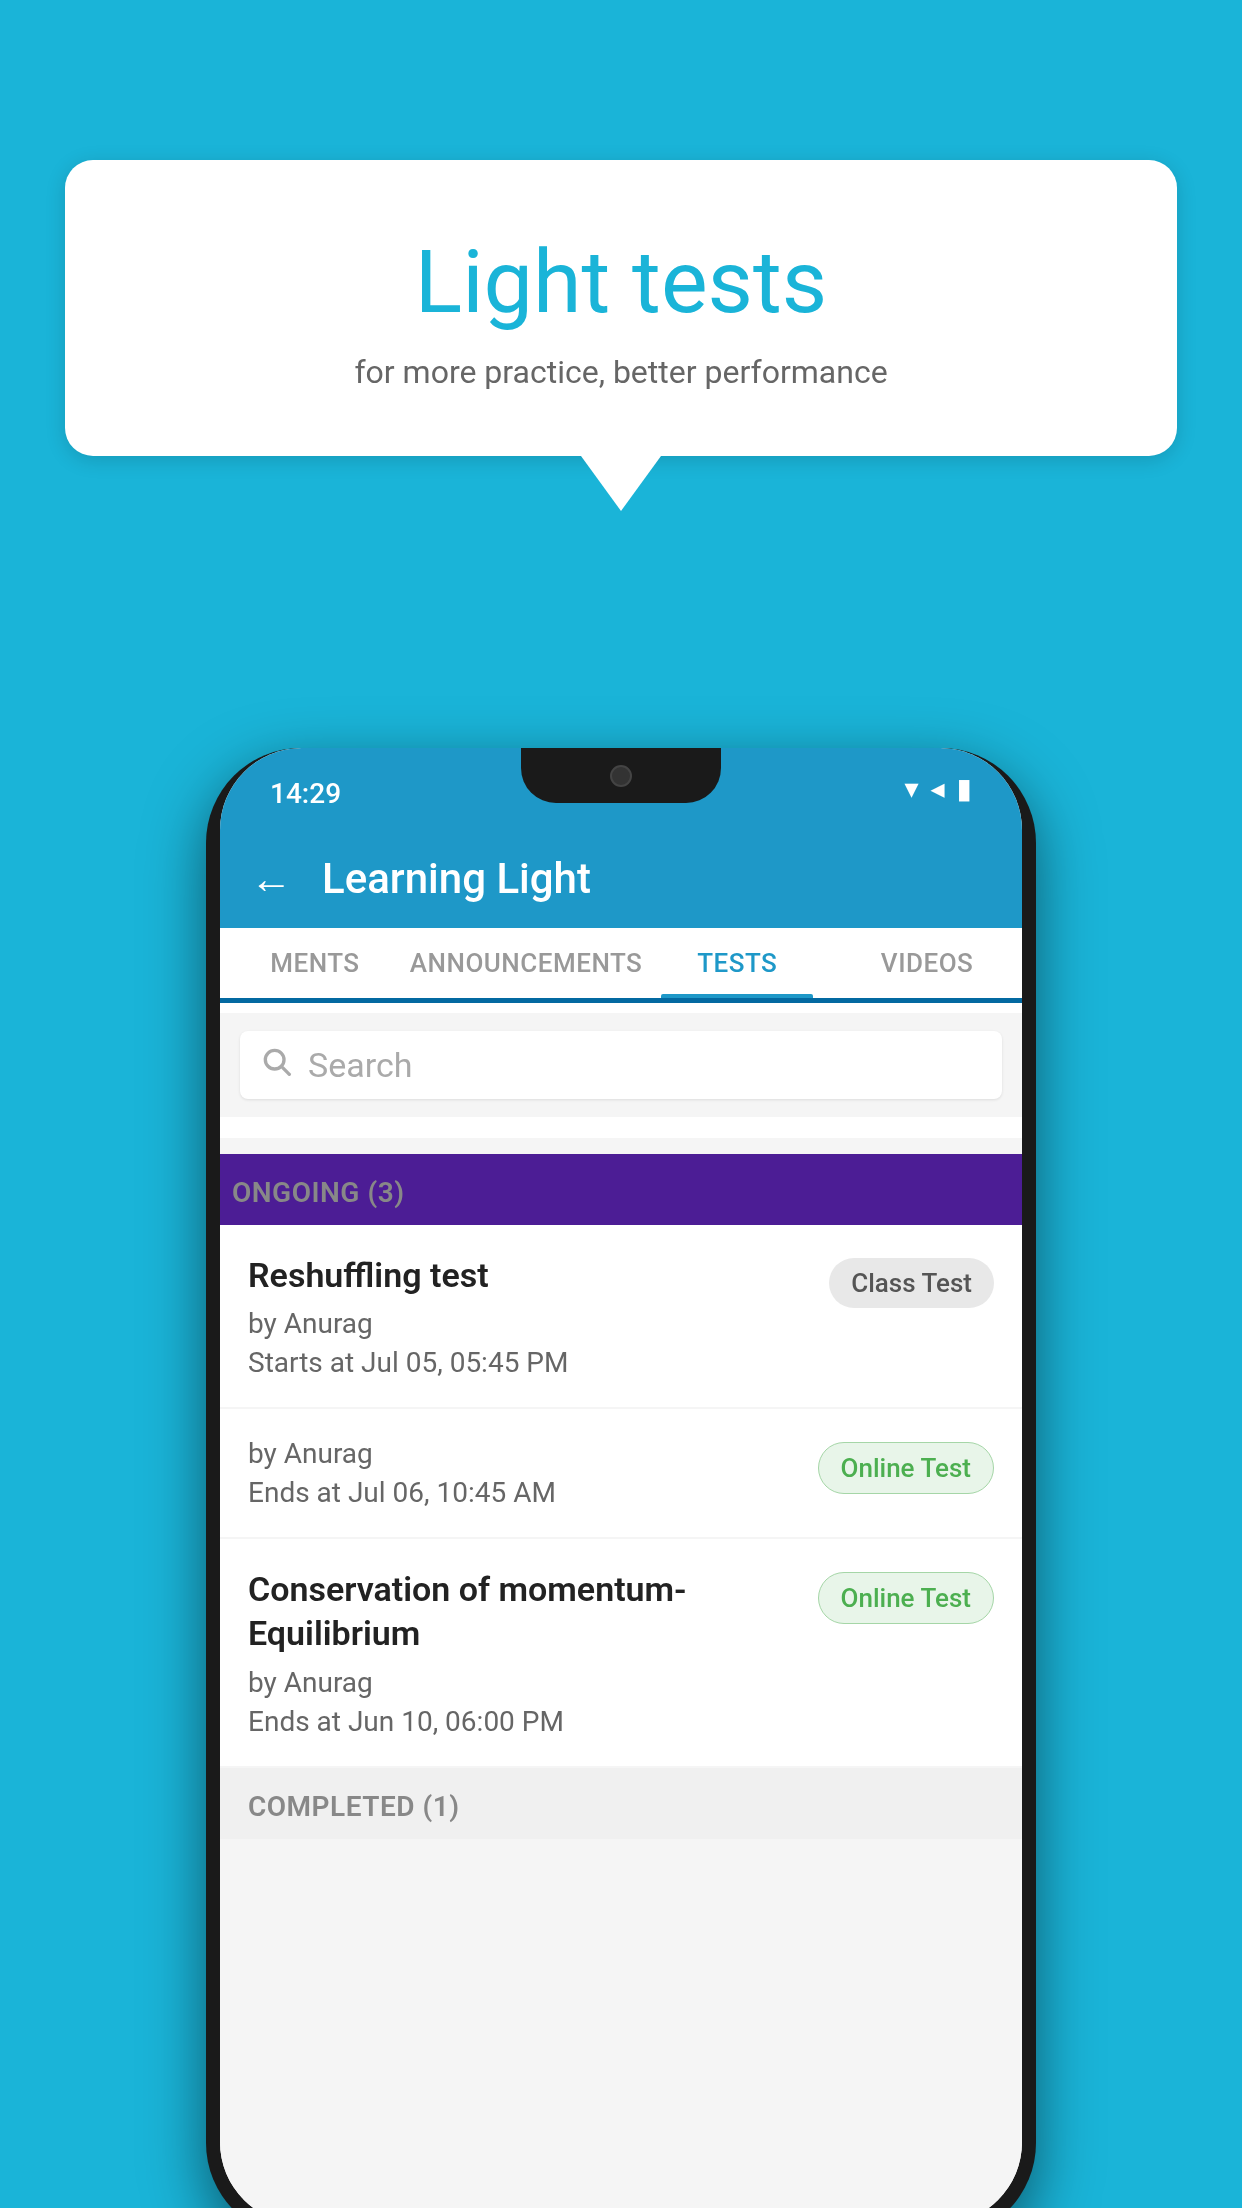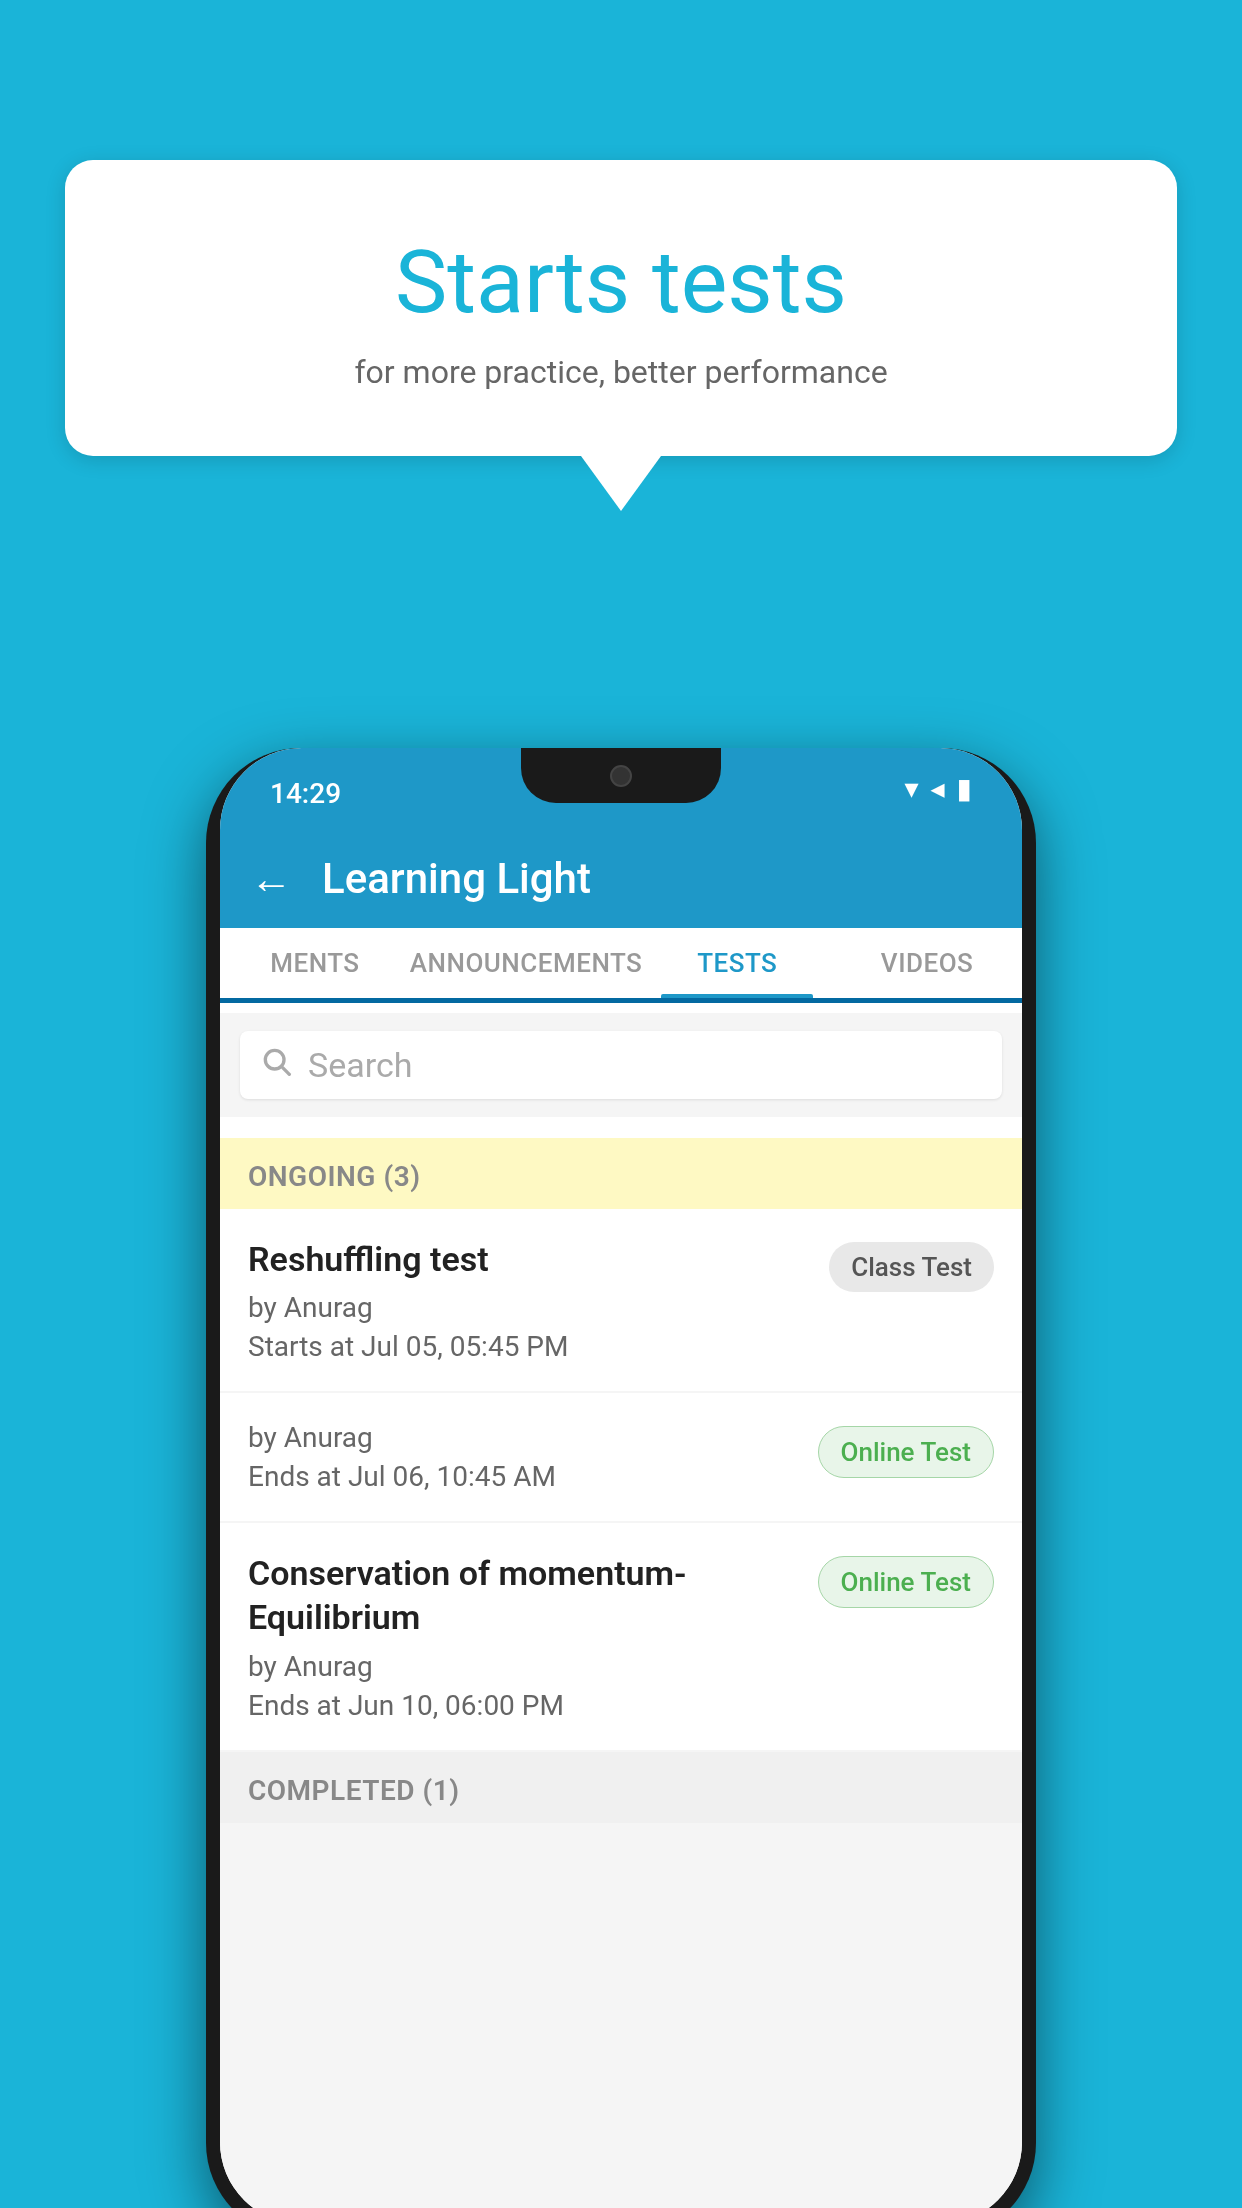--- a/index.html
+++ b/index.html
@@ -229,22 +229,23 @@
       top: 390px;
       left: 0;
       right: 0;
       bottom: 0;
       background: #f5f5f5;
       overflow: hidden;
     }
 
     
     .section-header {
-      padding: 22px 28px 16px;
-      background: #fef9c3;
+      padding: 22px 12px 16px;
+      background: #4c1d95;
+      margin-top: 16px;
     }
 
     .section-title {
       color: #888;
       font-size: 28px;
       font-weight: 600;
       letter-spacing: 0.5px;
     }
 
     
@@ -317,21 +318,21 @@
       border-radius: 82px;
       overflow: hidden;
       background: white;
     }
   </style>
 </head>
 <body>
 
 <div class="promo-container">
   <div class="promo-card">
-    <div class="promo-title">Starts tests</div>
+    <div class="promo-title">Light tests</div>
     <div class="promo-subtitle">for more practice, better performance</div>
   </div>
   <div class="speech-arrow"></div>
 </div>
 
 <div class="phone-frame">
   <div class="phone-screen">
 
     <div class="phone-notch-bar">
       <span class="phone-time">14:29</span>

